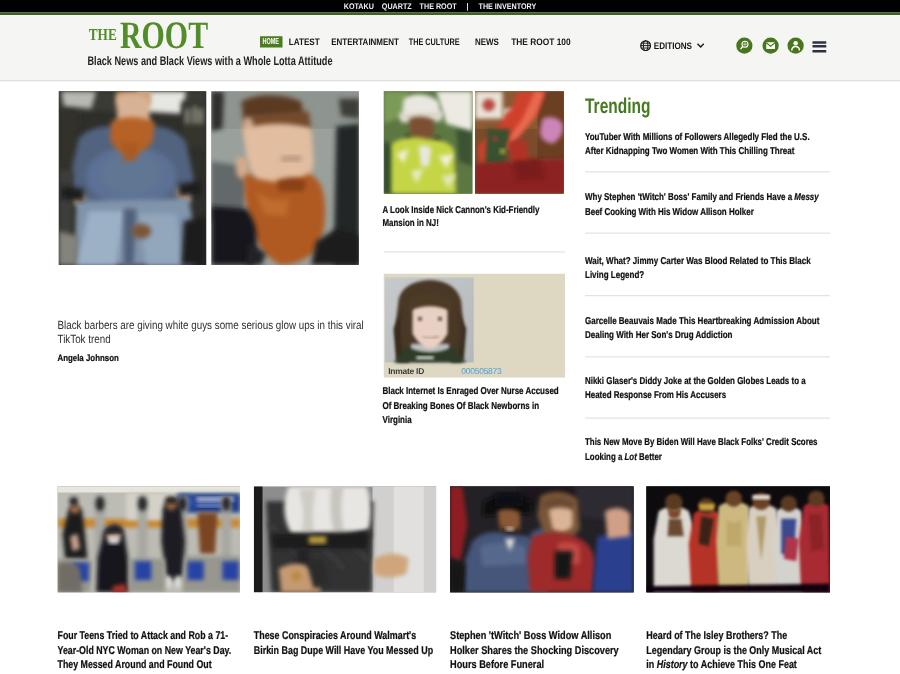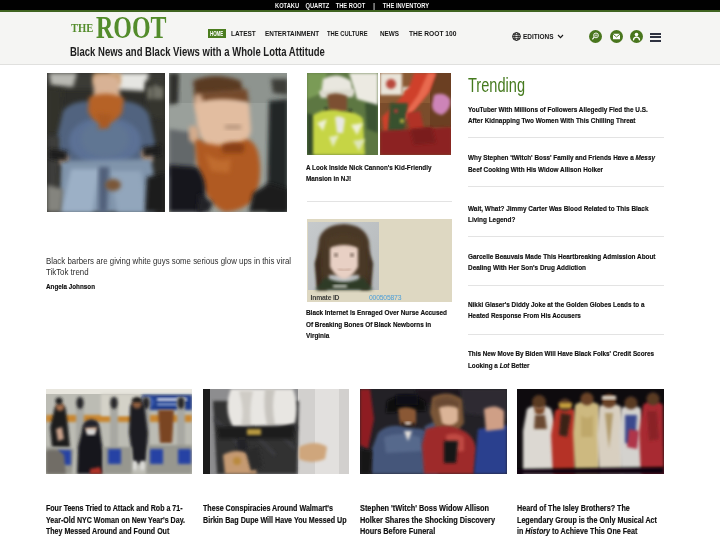--- a/index.html
+++ b/index.html
@@ -5,21 +5,21 @@
 * { margin:0; padding:0; box-sizing:border-box; }
 html,body { width:720px; height:539px; background:#fff; font-family:"Liberation Sans", sans-serif; overflow:hidden; }
 #page { position:relative; width:720px; height:539px; }
 .abs { position:absolute; }
 .c { display:inline-block; transform-origin:0 0; white-space:nowrap; }
 .hl { font-weight:bold; color:#0f0f0f; -webkit-text-stroke:0.18px #0f0f0f; }
 #topbar { position:absolute; left:0; top:0; width:720px; height:10px; background:#010101; }
 #topbar .t { position:absolute; top:2px; left:275px; color:#f2f2f2; font-size:6.5px; font-weight:bold; }
 #greenline { position:absolute; left:0; top:10px; width:720px; height:1.5px; background:#3f6420; }
 #header { position:absolute; left:0; top:11.5px; width:720px; height:53px; background:#f5f5f3; border-bottom:1px solid #e0e0de;padding-left:40px; }
-.tagline { position:absolute; left:46px; top:43.8px; font-size:13px; font-weight:bold; color:#1d1d1d;padding-left:24px; }
+.tagline { position:absolute; left:46px; top:43.8px; font-size:10px; font-weight:bold; color:#1d1d1d;padding-left:24px; }
 .nvi { position:absolute; font-size:7.5px; line-height:7.5px; font-weight:bold; color:#161616; }
 span.nvi:first-of-type { transform:scaleX(0.63); font-size:7px; }
 .circ { position:absolute; top:30px; width:13px; height:13px; border-radius:50%; background:#49761d; }
 .circ svg { position:absolute; left:0; top:0; }
 .hamburger { position:absolute; left:650px; top:32.8px; width:11px; }
 .hamburger div { height:1.8px; background:#2e3240; margin-bottom:1.9px; }
 .img { position:absolute; overflow:hidden; }
 .sep { position:absolute; height:1px; background:#e3e3e3; }
 .tri { font-size:8px; line-height:11.6px; }
 .card { font-size:9px; line-height:11.5px;margin-top:20px; }
@@ -231,21 +231,21 @@
     <text x="62" y="80.5" font-family="Liberation Sans, sans-serif" font-size="6.8" fill="#4d9fd8" letter-spacing="-0.2">000505873</text>
   </svg></div>
 
   <div class="abs" style="left:46px;top:256.4px;font-size:9.5px;line-height:10.5px;color:#2e2e2e;"><span class="c" id="sub1">Black barbers are giving white guys some serious glow ups in this viral<br>TikTok trend</span></div>
   <div class="abs hl" style="left:46px;top:282px;font-size:7.5px;text-align:right;"><span class="c" id="auth">Angela Johnson</span></div>
 
   <div class="abs hl tri" style="left:306px;top:161.7px;"><span class="c" id="m1">A Look Inside Nick Cannon's Kid-Friendly<br>Mansion in NJ!</span></div>
   <div class="sep" style="left:307px;top:201px;width:145px;"></div>
   <div class="abs hl tri" style="left:306px;top:307.1px;"><span class="c" id="m2">Black Internet Is Enraged Over Nurse Accused<br>Of Breaking Bones Of Black Newborns in<br>Virginia</span></div>
 
-  <div class="abs" style="left:468px;top:76px;color:#457a1e;font-size:20px;line-height:18px;font-weight:normal;"><span class="c" id="tr">Trending</span></div>
+  <div class="abs" style="left:468px;top:76px;color:#457a1e;font-size:17px;line-height:18px;font-weight:bold;"><span class="c" id="tr">Trending</span></div>
   <div class="abs hl tri" style="left:468px;top:103.7px;"><span class="c t1">YouTuber With Millions of Followers Allegedly Fled the U.S.<br>After Kidnapping Two Women With This Chilling Threat</span></div>
   <div class="sep" style="left:468px;top:137.2px;width:196px;"></div>
   <div class="abs hl tri" style="left:468px;top:152.3px;"><span class="c t2">Why Stephen 'tWitch' Boss' Family and Friends Have a <i>Messy</i><br>Beef Cooking With His Widow Allison Holker</span></div>
   <div class="sep" style="left:468px;top:186.1px;width:196px;"></div>
   <div class="abs hl tri" style="left:468px;top:202.6px;"><span class="c t3">Wait, What? Jimmy Carter Was Blood Related to This Black<br>Living Legend?</span></div>
   <div class="sep" style="left:468px;top:235.9px;width:196px;"></div>
   <div class="abs hl tri" style="left:468px;top:250.6px;text-decoration:underline;"><span class="c t4">Garcelle Beauvais Made This Heartbreaking Admission About<br>Dealing With Her Son's Drug Addiction</span></div>
   <div class="sep" style="left:468px;top:284.9px;width:196px;"></div>
   <div class="abs hl tri" style="left:468px;top:298.7px;"><span class="c t5">Nikki Glaser's Diddy Joke at the Golden Globes Leads to a<br>Heated Response From His Accusers</span></div>
   <div class="sep" style="left:468px;top:334.1px;width:196px;"></div>

